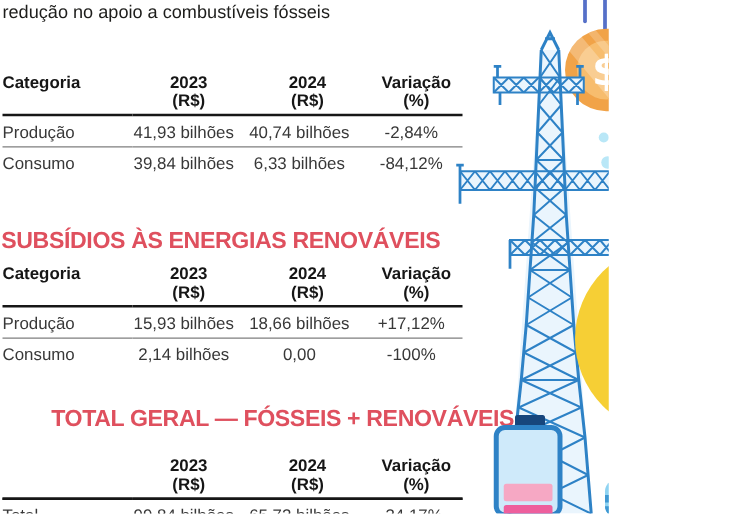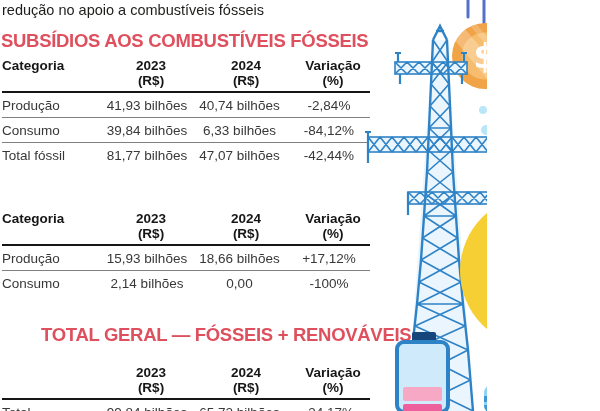--- a/index.html
+++ b/index.html
@@ -28,21 +28,20 @@
   .data-table tbody tr:first-child{border-top:none;}
   #illustration{position:absolute;left:360px;top:0;width:240px;height:411px;}
 </style>
 </head>
 <body>
 
 <div id="screen">
 
   <div class="intro">redução no apoio a combustíveis fósseis</div>
 
-  <div class="sec-title" id="s1">SUBSÍDIOS AOS COMBUSTÍVEIS FÓSSEIS</div>
   <table class="data-table" id="t1">
     <colgroup>
         <col class="c1">
         <col class="c2">
         <col class="c3">
         <col class="c4">
       </colgroup>
     <thead>
       <tr>
         <th class="cat">Categoria</th>
@@ -57,29 +56,24 @@
         <td class="num">41,93 bilhões</td>
         <td class="num">40,74 bilhões</td>
         <td class="num">-2,84%</td>
       </tr>
       <tr>
         <td class="cat">Consumo</td>
         <td class="num">39,84 bilhões</td>
         <td class="num">6,33 bilhões</td>
         <td class="num">-84,12%</td>
       </tr>
-      <tr>
-        <td class="cat">Total fóssil</td>
-        <td class="num">81,77 bilhões</td>
-        <td class="num">47,07 bilhões</td>
-        <td class="num">-42,44%</td>
-      </tr>
     </tbody>
   </table>
 
+  <div class="sec-title" id="s2">SUBSÍDIOS ÀS ENERGIAS RENOVÁVEIS</div>
   <table class="data-table" id="t2">
     <colgroup>
         <col class="c1">
         <col class="c2">
         <col class="c3">
         <col class="c4">
       </colgroup>
     <thead>
       <tr>
         <th class="cat">Categoria</th>

